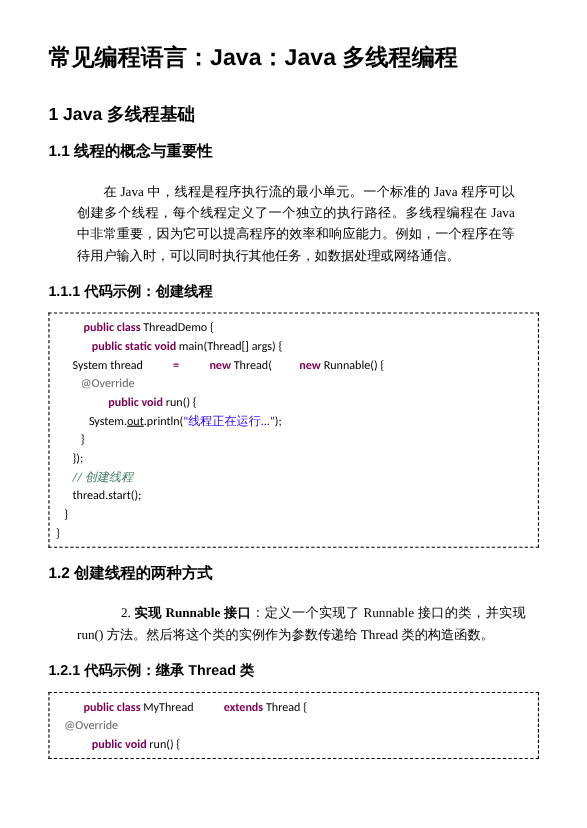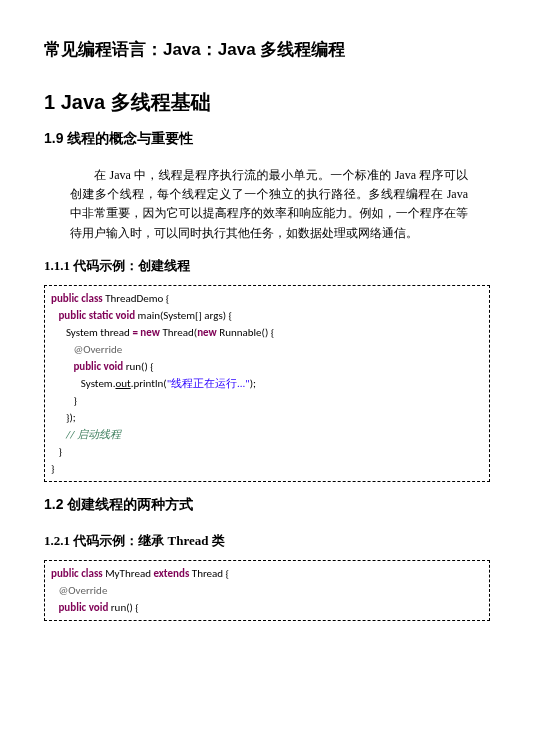--- a/index.html
+++ b/index.html
@@ -8,37 +8,37 @@
     color: #000;
     margin: 0;
     padding: 38px 44px 20px 44px;
     width: 534px;
     box-sizing: border-box;
     background: #fff;
   }
   .title {
     font-family: "Microsoft YaHei", "SimHei", sans-serif;
     font-weight: bold;
-    font-size: 17px;
+    font-size: 21px;
     margin-bottom: 28px;
   }
   h1 {
     font-family: "Microsoft YaHei", "SimHei", sans-serif;
     font-weight: bold;
-    font-size: 20px;
+    font-size: 16px;
     margin: 0 0 14px 0;
   }
   h2 {
     font-family: "Microsoft YaHei", "SimHei", sans-serif;
     font-weight: bold;
     font-size: 14px;
     margin: 0 0 18px 0;
   }
   h3 {
-    font-family: Liberation Serif, serif;
+    font-family: Liberation Sans, sans-serif;
     font-weight: bold;
     font-size: 13px;
     margin: 14px 0 10px 0;
   }
   p {
     margin: 0 0 6px 0;
     line-height: 1.6;
     text-align: justify;
   }
   .indent { text-indent: 2em; }
@@ -46,55 +46,59 @@
   .body-block2 { padding: 0 12px 0 26px; }
   .codebox {
     border: 1px dashed #000;
     padding: 4px 6px 4px 6px;
     margin: 4px 0 14px 0;
     font-family: Calibri, Arial, sans-serif;
     font-size: 11px;
     line-height: 1.55;
   }
   .codebox div { white-space: pre; }
-  .kw { color: #7f0055; font-weight: bold; }
+  .kw { color: #7f0055; font-weight: bold; margin-left: 25px; }
   .cm { color: #3f7f5f; font-style: italic; }
   .str { color: #2a00ff; }
   .ann { color: #646464; }
   .call { color: #000; text-decoration: underline; }
 </style>
 </head>
 <body>
 
 <div class="title">常见编程语言：Java：Java 多线程编程</div>
 
 <h1>1 Java 多线程基础</h1>
 
-<h2>1.9 线程的概念与重要性</h2>
+<h2>1.1 线程的概念与重要性</h2>
 <div class="body-block">
   <p class="indent">在 Java 中，线程是程序执行流的最小单元。一个标准的 Java 程序可以创建多个线程，每个线程定义了一个独立的执行路径。多线程编程在 Java 中非常重要，因为它可以提高程序的效率和响应能力。例如，一个程序在等待用户输入时，可以同时执行其他任务，如数据处理或网络通信。</p>
 </div>
 
 <h3>1.1.1 代码示例：创建线程</h3>
 <div class="codebox">
 <div><span class="kw">public class</span><span> ThreadDemo {</span></div>
-<div>   <span class="kw">public static void</span><span> main(System[] args) {</span></div>
+<div>   <span class="kw">public static void</span><span> main(Thread[] args) {</span></div>
 <div>      <span>System thread </span><span class="kw">=</span><span class="kw"> new</span><span> Thread(</span><span class="kw">new</span><span> Runnable() {</span></div>
 <div>         <span class="ann">@Override</span></div>
 <div>         <span class="kw">public void</span><span> run() {</span></div>
 <div>            <span>System.</span><span class="call">out</span><span>.println(</span><span class="str">"线程正在运行..."</span><span>);</span></div>
 <div>         <span>}</span></div>
 <div>      <span>});</span></div>
-<div>      <span class="cm">// 启动线程</span></div>
+<div>      <span class="cm">// 创建线程</span></div>
+<div>      <span>thread.start();</span></div>
 <div>   <span>}</span></div>
 <div><span>}</span></div>
 </div>
 
 <h2>1.2 创建线程的两种方式</h2>
 <div class="body-block2">
+  <p style="padding-left:0;">
+    <span>&nbsp;&nbsp;&nbsp;&nbsp;&nbsp;&nbsp;&nbsp;&nbsp;&nbsp;&nbsp;&nbsp;&nbsp;</span><span>2. </span><b>实现 Runnable 接口</b><span>：定义一个实现了 Runnable 接口的类，并实现 run() 方法。然后将这个类的实例作为参数传递给 Thread 类的构造函数。</span>
+  </p>
 </div>
 
 <h3>1.2.1 代码示例：继承 Thread 类</h3>
 <div class="codebox" style="margin-bottom:0;">
 <div><span class="kw">public class</span><span> MyThread </span><span class="kw">extends</span><span> Thread {</span></div>
 <div>   <span class="ann">@Override</span></div>
 <div>   <span class="kw">public void</span><span> run() {</span></div>
 </div>
 
 </body></html>

